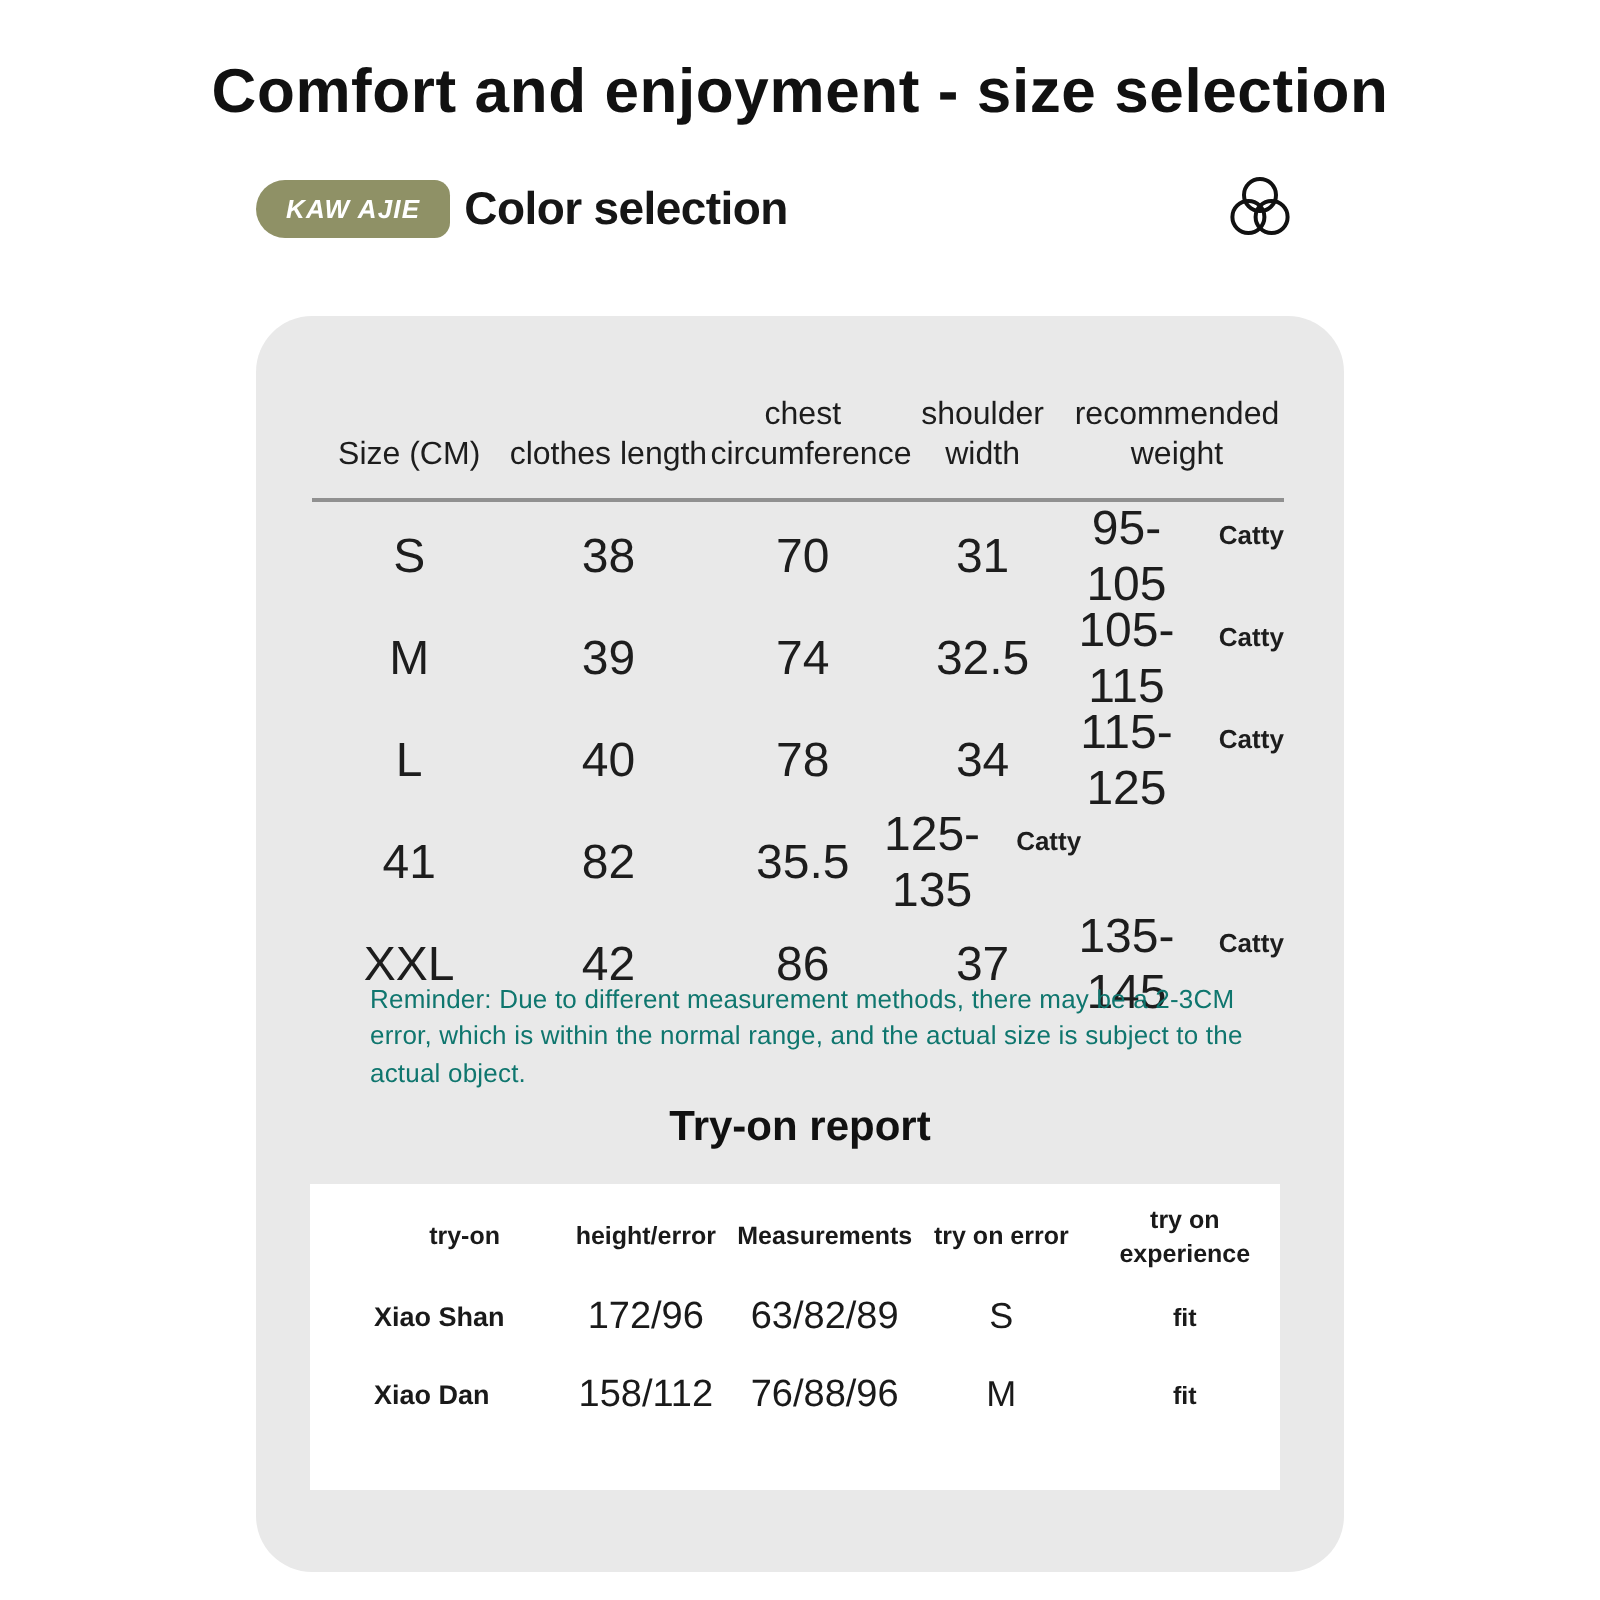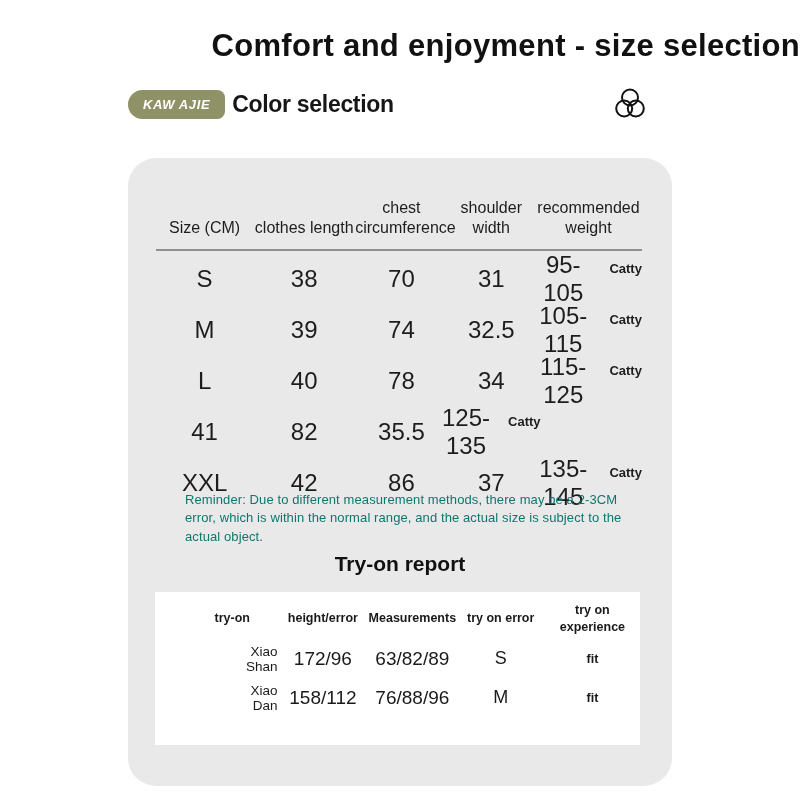--- a/index.html
+++ b/index.html
@@ -2,21 +2,21 @@
 <html><head>
 <meta charset="utf-8">
 <style>
   * { margin: 0; padding: 0; box-sizing: border-box; }
   html, body { width: 800px; height: 800px; background: #ffffff; overflow: hidden; }
   body { font-family: "Liberation Sans", sans-serif; color: #1a1a1a; position: relative; }
 
   
   .page-title {
     position: absolute; top: 28px; left: 0; width: 800px;
-    text-align: right; font-size: 31px; font-weight: bold; letter-spacing: 0.3px;
+    text-align: center; font-size: 31px; font-weight: bold; letter-spacing: 0.3px;
     color: #111;
   }
   .brand-row {
     position: absolute; top: 86px; left: 128px; width: 546px; height: 36px;
     display: flex; align-items: center;
   }
   .brand-badge {
     display: inline-flex; align-items: center; justify-content: center;
     height: 29px; padding: 0 15px;
     background: #8f9166; color: #ffffff;
@@ -72,21 +72,21 @@
     display: grid;
     grid-template-columns: 20% 20% 19.5% 19.5% 21%;
     align-items: center;
     padding-left: 32px;
   }
   .tryon-header { min-height: 47px; padding-top: 6px; }
   .tryon-header .hcell {
     text-align: center; font-size: 12.5px; font-weight: bold; line-height: 1.3; color: #1a1a1a;
   }
   .tryon-row { height: 39px; }
-  .tryon-row .name { text-align: right; font-size: 13.5px; font-weight: normal; margin-left: 47px; }
+  .tryon-row .name { text-align: left; font-size: 13.5px; font-weight: bold; }
   .tryon-row .num { text-align: center; font-size: 19px; }
   .tryon-row .sz { text-align: center; font-size: 18px; }
   .tryon-row .exp { text-align: center; font-size: 12.5px; font-weight: bold; }
 </style>
 </head>
 <body>
 
 <h1 class="page-title">Comfort and enjoyment - size selection</h1>
 
 <div class="brand-row">

